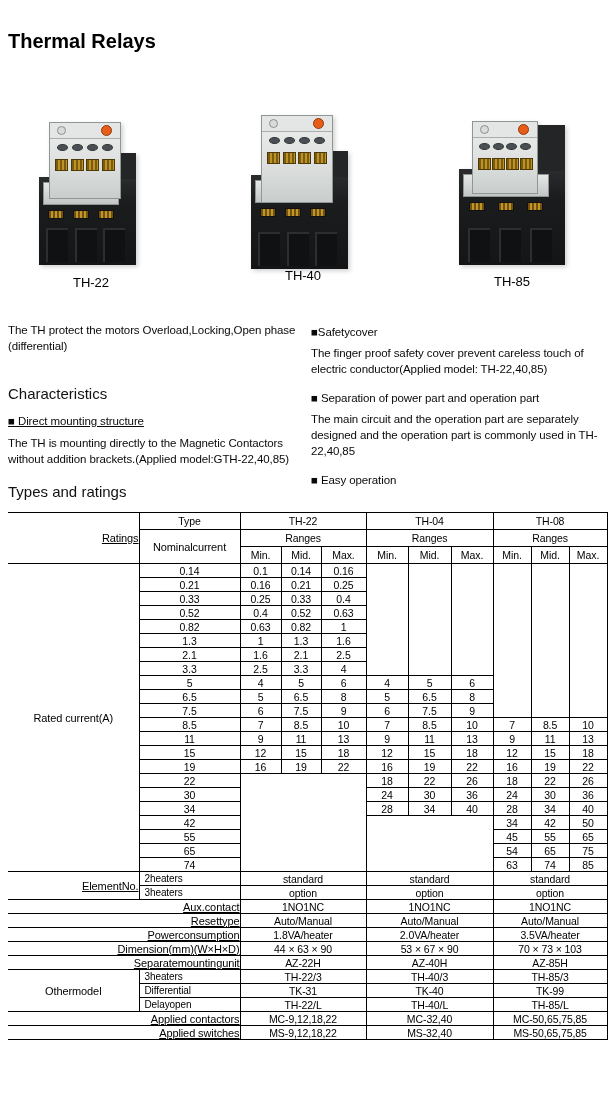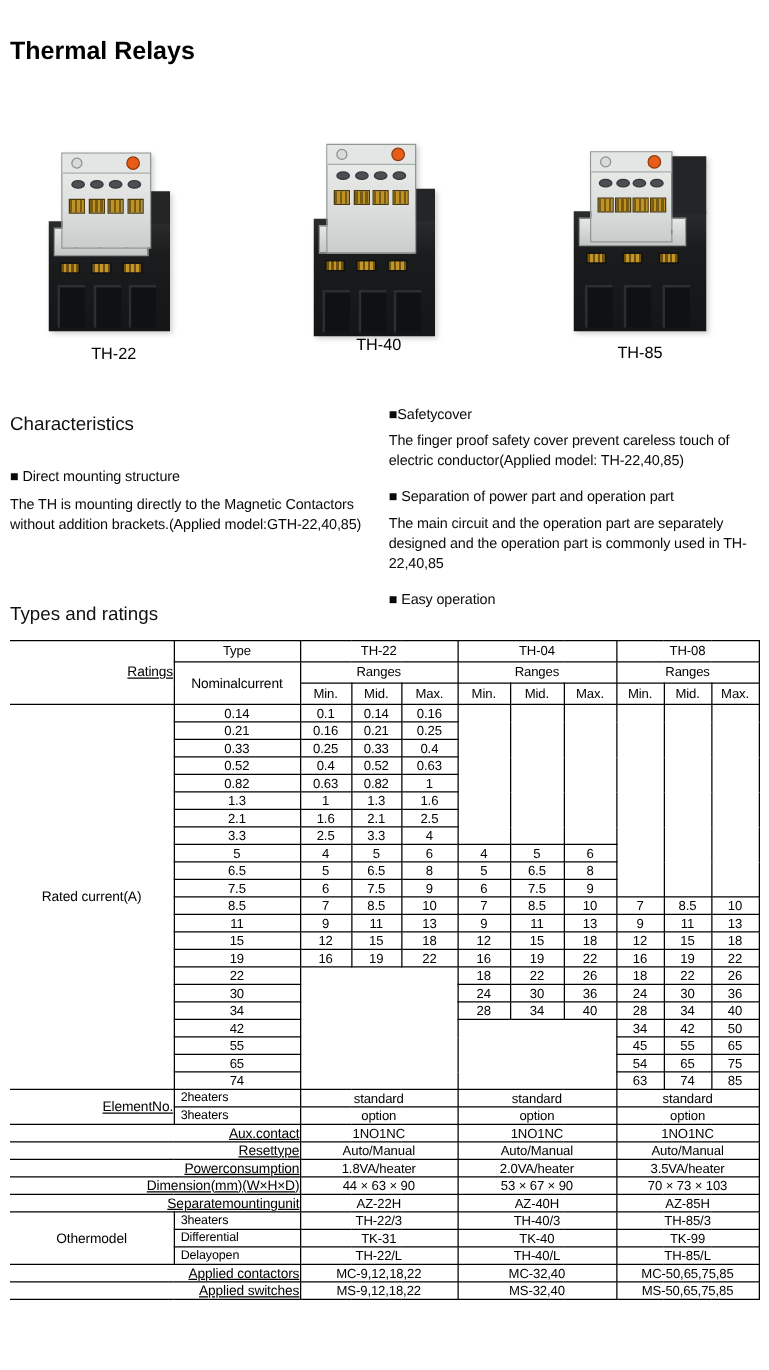--- a/index.html
+++ b/index.html
@@ -16,22 +16,22 @@
   .page-title {
     position: absolute; left: 8px; top: 30px;
     font-size: 20px; font-weight: 700; letter-spacing: 0px;
   }
   .sec-h { font-size: 15px; font-weight: 400; color: #111; }
   .body-t { font-size: 11.5px; line-height: 16px; color:#0a0a0a; letter-spacing:-0.1px; }
   .bullet-t { font-size: 11.5px; color:#0a0a0a; letter-spacing:-0.1px; }
   .col-left  { position:absolute; left:8px;   top:322px; width:297px; }
   .col-right { position:absolute; left:311px; top:326px; width:301px; }
   .col-left .sec-h { margin-bottom: 11px; }
-  .col-left .h2 { margin-top: 9px; }
-  .col-left .bullet-t { margin-top: 28px; margin-bottom: 8px; }
+  .col-left .h2 { margin-top: 31px; }
+  .col-left .bullet-t { margin-top: 13px; margin-bottom: 8px; text-decoration: underline; }
   .col-right .bullet-t { margin-bottom: 7px; }
   .col-right .grp { margin-bottom: 15px; }
   .ratings-h { position:absolute; left:8px; top:483px; }
 
   
   .figure { position:absolute; width:132px; text-align:center; }
   .f1 { left:25px;  top:120px; }
   .f2 { left:237px; top:113px; }
   .f3 { left:446px; top:119px; }
   .fig-label { font-size:13px; margin-top:7px; color:#000; }
@@ -230,20 +230,21 @@
             <span class="tt"></span>
             <span class="tt"></span>
             <span class="tt"></span>
         </div>
       </div>
     </div>
     <div class="fig-label">TH-85</div>
   </div>
 
   <div class="col-left">
+    <div class="body-t">The   TH protect the motors Overload,Locking,Open phase (differential)</div>
     <div class="sec-h h2">Characteristics</div>
     <div class="bullet-t">■ Direct mounting structure</div>
     <div class="body-t">The   TH is mounting directly to the  Magnetic Contactors without addition  brackets.(Applied model:GTH-22,40,85)</div>
   </div>
 
   <div class="col-right">
     <div class="grp">
       <div class="bullet-t">■Safetycover</div>
       <div class="body-t">The finger proof safety cover prevent careless touch of electric conductor(Applied model:   TH-22,40,85)</div>
     </div>

